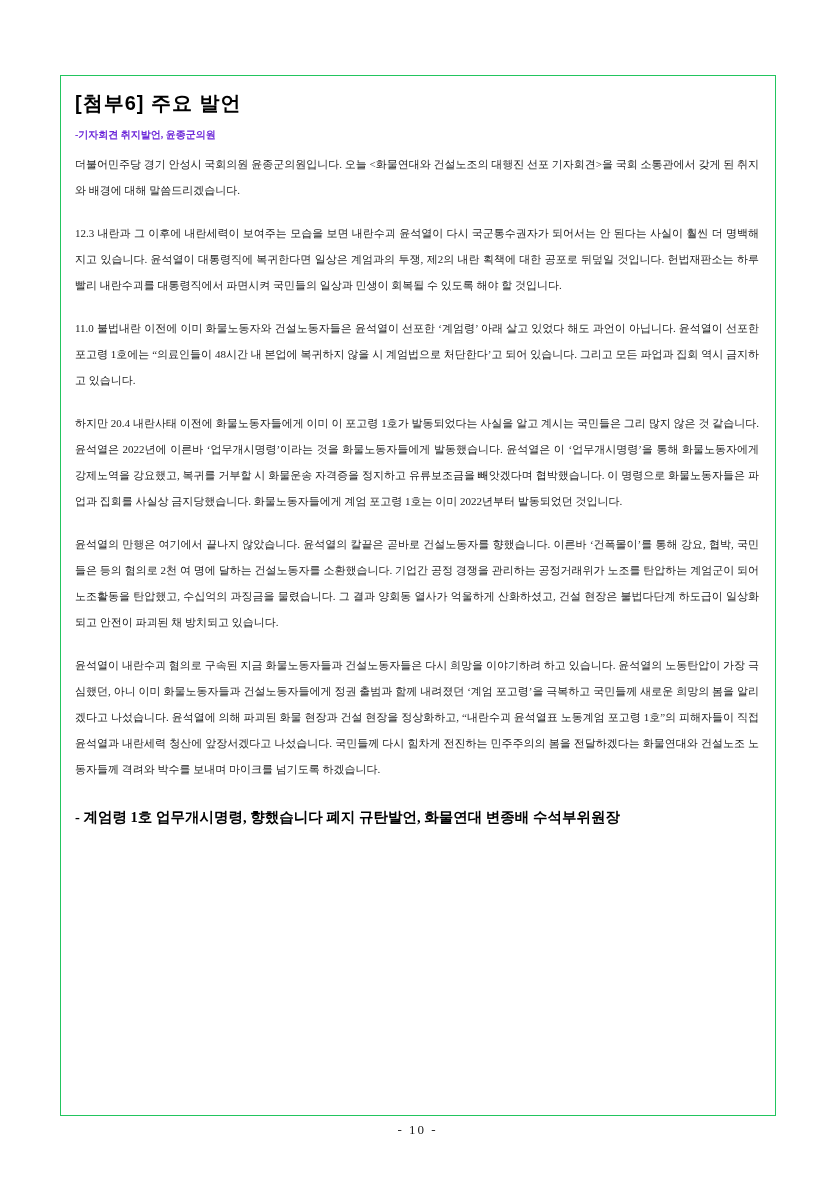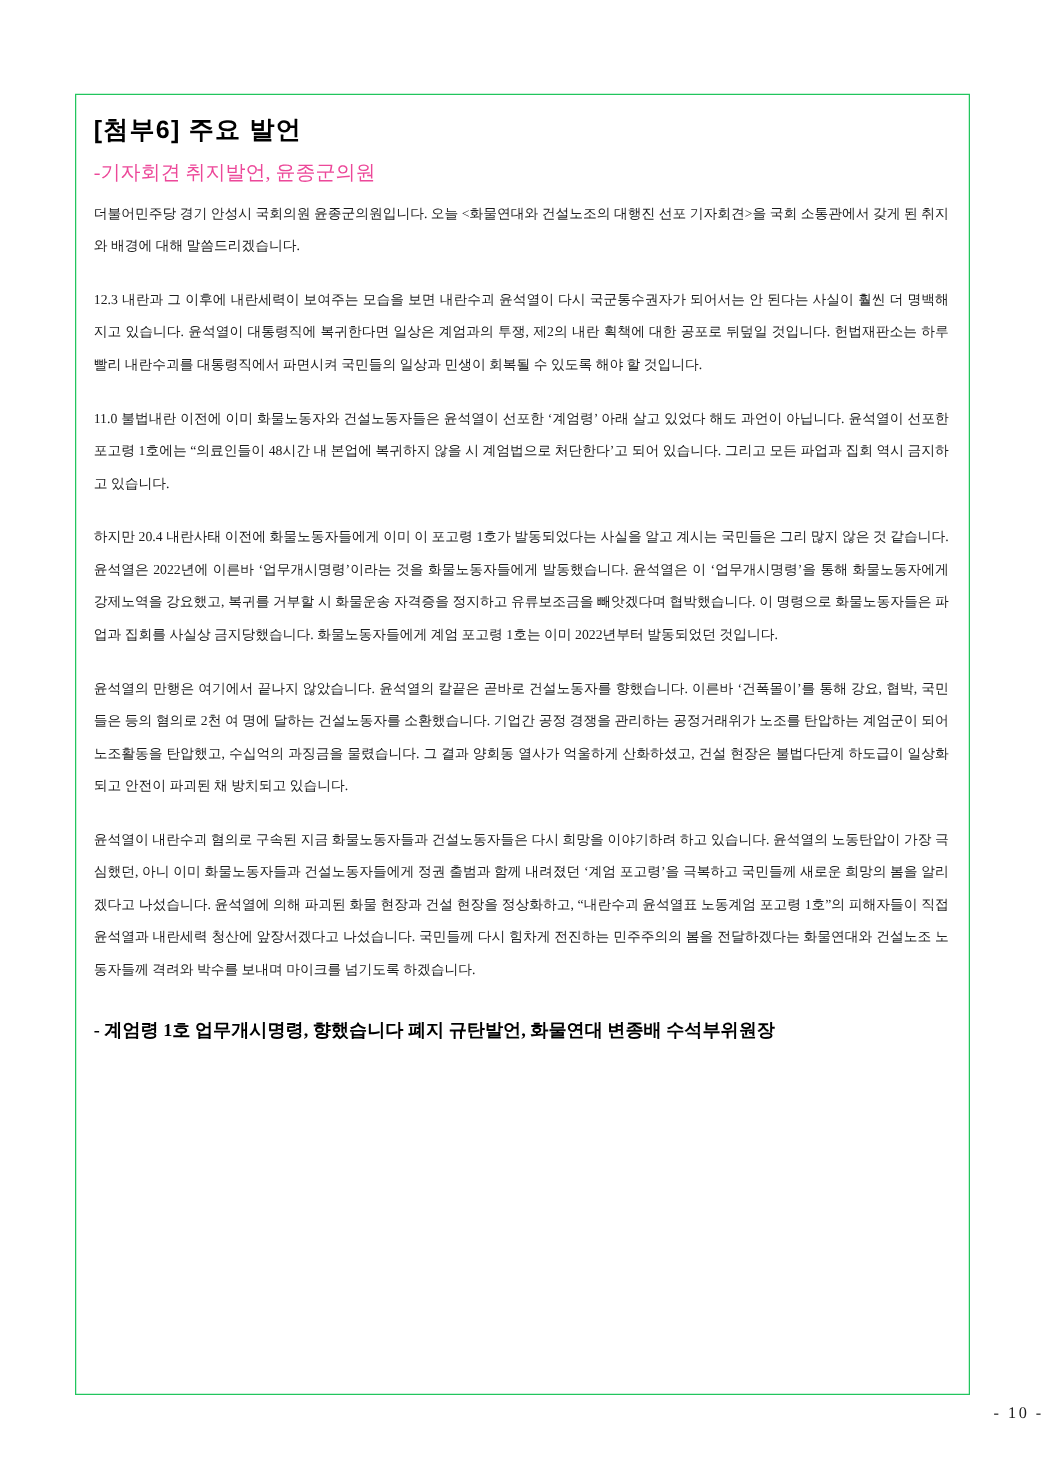--- a/index.html
+++ b/index.html
@@ -28,24 +28,24 @@
   }
   .doc-title {
     font-family: "Liberation Sans", "DejaVu Sans", sans-serif;
     font-size: 20px;
     font-weight: bold;
     letter-spacing: 1px;
     margin: 0 0 11px 0;
     color: #000000;
   }
   .speech-heading {
-    font-size: 16px;
-    font-weight: normal;
+    font-size: 10px;
+    font-weight: bold;
     margin: 0 0 9px 0;
-    color: #ec4899;
+    color: #6d28d9;
   }
   .body-para {
     font-size: 11px;
     line-height: 26px;
     text-align: justify;
     margin: 0 0 17px 0;
     word-break: break-all;
   }
   .body-para:last-child {
     margin-bottom: 0;
@@ -54,21 +54,21 @@
     font-size: 14.5px;
     font-weight: bold;
     margin: 26px 0 9px 0;
     color: #000000;
   }
   .page-number {
     position: absolute;
     left: 0;
     top: 1122px;
     width: 835px;
-    text-align: right;
+    text-align: center;
     font-size: 13px;
     letter-spacing: 2px;
     color: #1b1b1b;
   }
 </style>
 </head>
 <body>
 
 <div class="content-box">
   <h1 class="doc-title">[첨부6] 주요 발언</h1>

